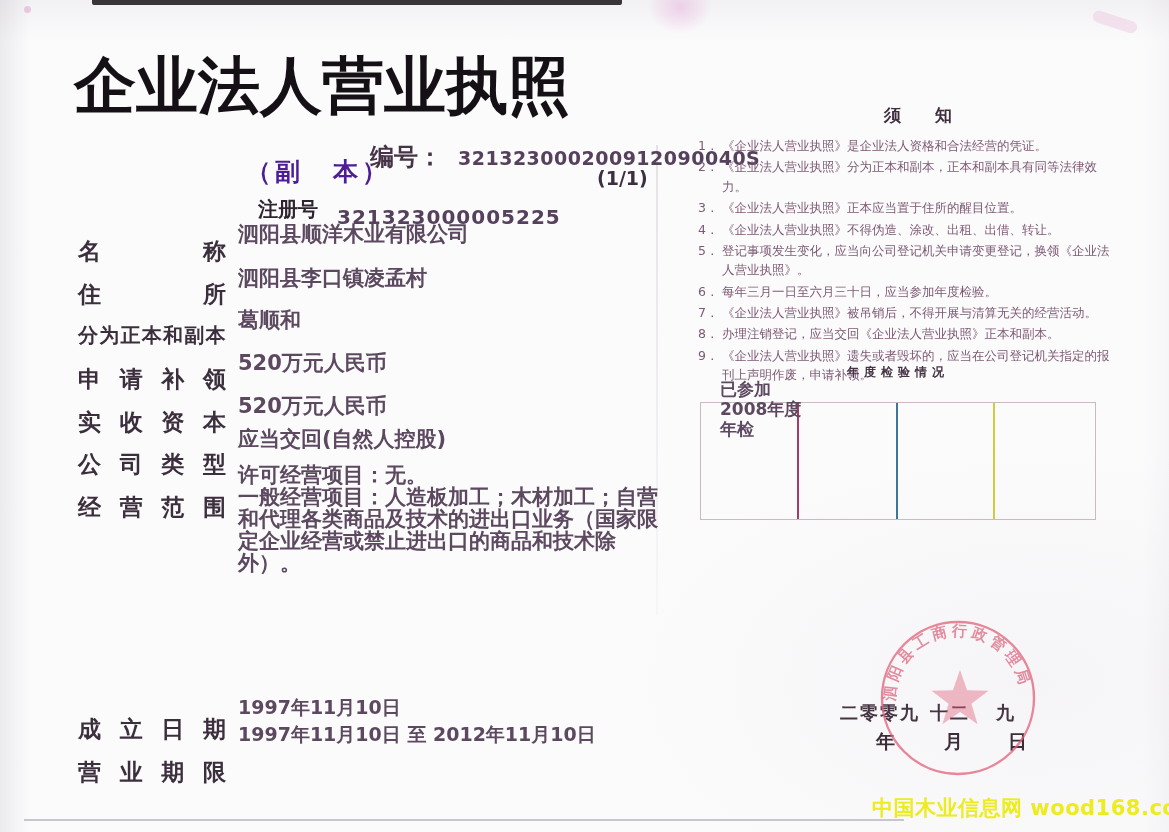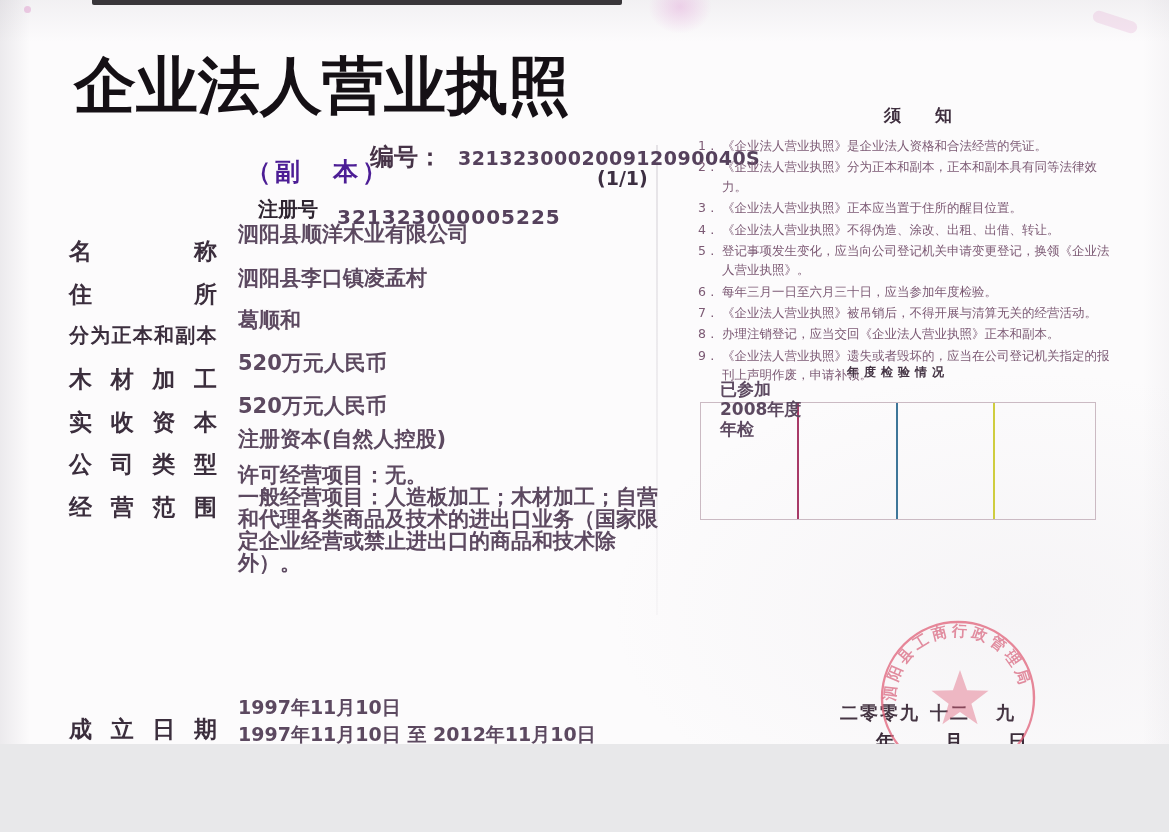--- a/index.html
+++ b/index.html
@@ -1,19 +1,19 @@
 <!DOCTYPE html>
 <html><head>
 <meta charset="utf-8">
 <style>
   * { margin:0; padding:0; box-sizing:border-box; }
   html,body { background:#e8e8ea; }
   body { font-family:"DejaVu Sans","Liberation Sans",sans-serif; }
   .page {
-    position:relative; width:1169px; height:744px; overflow:hidden;
+    position:relative; width:1169px; height:832px; overflow:hidden;
     background:#fcfbfc; margin:0 auto;
   }
   .page::before{ 
     content:""; position:absolute; inset:0; pointer-events:none;
     background:
       linear-gradient(to right, rgba(150,145,158,.16), rgba(150,145,158,0) 30px),
       linear-gradient(to bottom, rgba(168,162,175,.12), rgba(168,162,175,0) 42px),
       linear-gradient(to left, rgba(168,162,175,.07), rgba(168,162,175,0) 26px),
       radial-gradient(ellipse 420px 240px at 88% 82%, rgba(190,184,196,.10), transparent);
   }
@@ -38,21 +38,21 @@
   .serial-label { font-size:24px; font-weight:bold; color:#463347; }
   .serial-number { font-size:19px; font-weight:bold; color:#55415c; margin-left:16px; letter-spacing:.5px; }
   .copy-type { position:absolute; left:246px; top:155px; font-size:25px; font-weight:bold;
     color:#4c1d95; letter-spacing:4px; }
   .page-indicator { position:absolute; left:597px; top:167px; font-size:19px; font-weight:bold; color:#3d2f42; }
   .reg-number { position:absolute; left:337px; top:181px; font-size:20px; font-weight:bold;
     color:#55415c; letter-spacing:1px;margin-top:24px; }
   .reg-label { position:absolute; left:258px; top:196px; font-size:20px; font-weight:bold; color:#2e2430; }
 
   
-  .f-label { position:absolute; left:69px; width:148px; font-size:23px; font-weight:bold;
+  .f-label { position:absolute; left:78px; width:148px; font-size:23px; font-weight:bold;
     color:#3b2e3d; text-align:justify; text-align-last:justify; white-space:nowrap;
     text-justify:inter-character; }
   .f-label.small { font-size:20px; letter-spacing:.5px; }
   .f-value { position:absolute; left:238px; font-size:21px; font-weight:bold; color:#5c4960;
     white-space:pre-line; line-height:22px; width:436px; }
   .lbl-name   { top:236px; } .val-name   { top:223px; }
   .lbl-addr   { top:279px; } .val-addr   { top:267px; }
   .lbl-legal  { top:322px; } .val-legal  { top:309px; }
   .lbl-regcap { top:364px; } .val-regcap { top:352px; }
   .lbl-paid   { top:407px; } .val-paid   { top:395px; }
@@ -109,33 +109,33 @@
     <span class="serial-label">编号：</span><span class="serial-number">321323000200912090040S</span>
   </div>
   <div class="copy-type">（副　本）</div>
   <div class="page-indicator">(1/1)</div>
   <div class="reg-number">321323000005225</div>
   <div class="reg-label">注册号</div>
 
   <div class="f-label lbl-name">名称</div>
   <div class="f-label lbl-addr">住所</div>
   <div class="f-label lbl-legal small">分为正本和副本</div>
-  <div class="f-label lbl-regcap">木材加工</div>
+  <div class="f-label lbl-regcap">申请补领</div>
   <div class="f-label lbl-paid">实收资本</div>
   <div class="f-label lbl-type">公司类型</div>
   <div class="f-label lbl-scope">经营范围</div>
   <div class="f-label lbl-term">营业期限</div>
   <div class="f-label lbl-est">成立日期</div>
 
   <div class="f-value val-name">泗阳县顺洋木业有限公司</div>
   <div class="f-value val-addr">泗阳县李口镇凌孟村</div>
   <div class="f-value val-legal">葛顺和</div>
   <div class="f-value val-regcap">520万元人民币</div>
   <div class="f-value val-paid">520万元人民币</div>
-  <div class="f-value val-type">注册资本(自然人控股)</div>
+  <div class="f-value val-type">应当交回(自然人控股)</div>
   <div class="f-value val-scope">许可经营项目：无。
 一般经营项目：人造板加工；木材加工；自营
 和代理各类商品及技术的进出口业务（国家限
 定企业经营或禁止进出口的商品和技术除
 外）。</div>
   <div class="f-value val-est">1997年11月10日</div>
   <div class="f-value val-term">1997年11月10日 至 2012年11月10日</div>
 
   <div class="notice-title">须　　知</div>
   <div class="notice-list">

